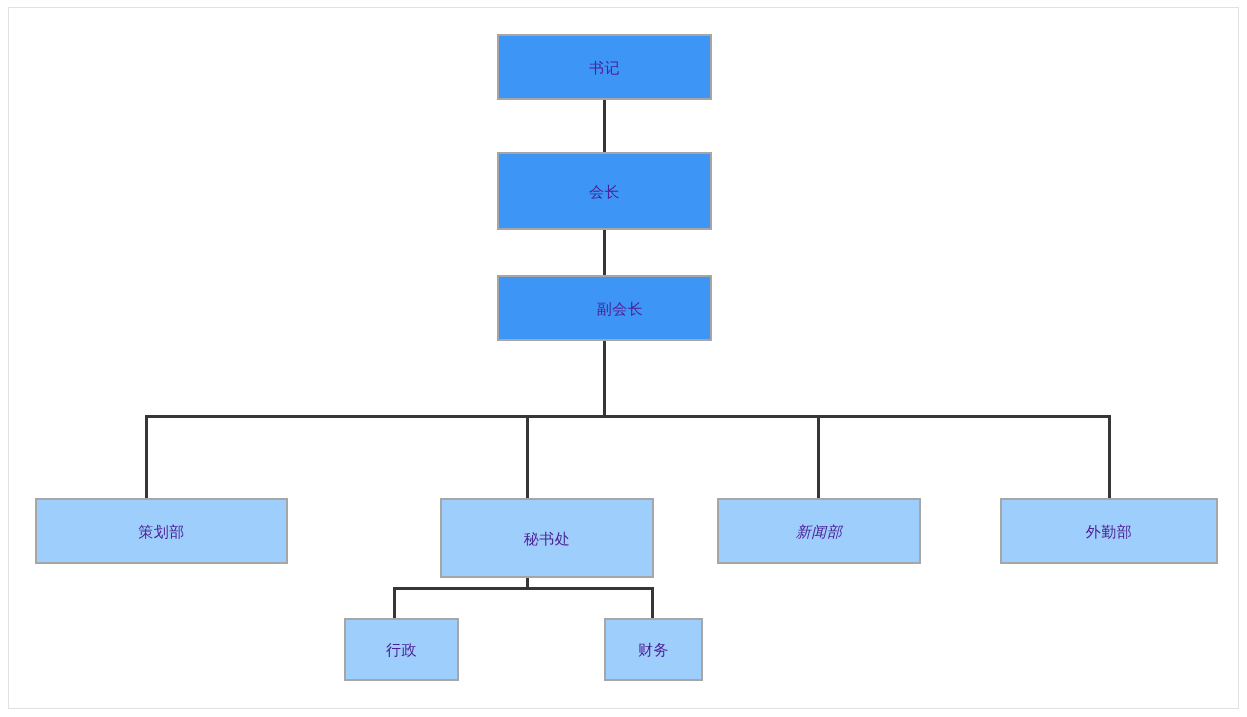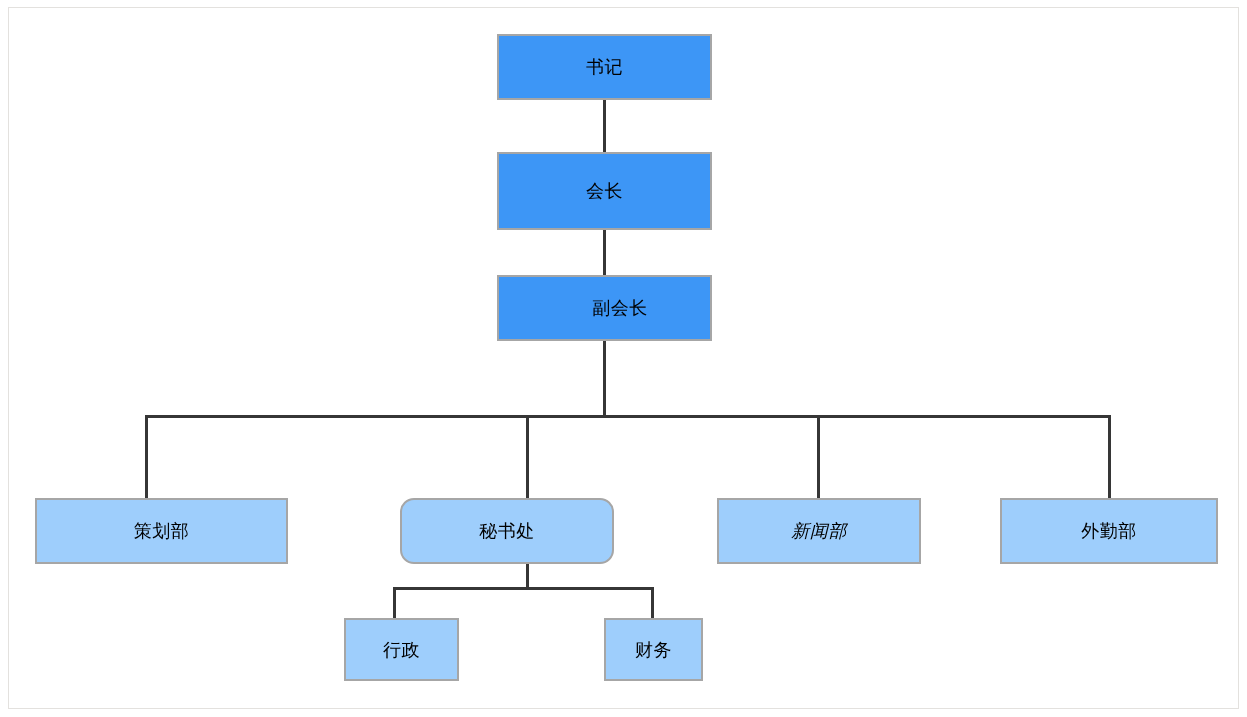--- a/index.html
+++ b/index.html
@@ -27,22 +27,22 @@
     box-sizing: border-box;
     background: #ffffff;
   }
   .node {
     position: absolute;
     box-sizing: border-box;
     border: 2px solid #a6a6a6;
     display: flex;
     align-items: center;
     justify-content: center;
-    color: #000000;
-    font-size: 18px;
+    color: #4c1d95;
+    font-size: 15px;
     line-height: 1;
     letter-spacing: 0.5px;
     white-space: nowrap;
     user-select: none;
   }
   .node.level-exec {
     background: #3d96f6;
   }
   .node.level-dept,
   .node.level-sub {
@@ -88,21 +88,21 @@
   </div>
 
   <div class="node level-exec" style="left:497px; top:275px; width:215px; height:66px;padding-left:31px;">
     <span>副会长</span>
   </div>
 
   <div class="node level-dept" style="left:35px; top:498px; width:253px; height:66px;">
     <span>策划部</span>
   </div>
 
-  <div class="node level-dept" style="left:400px; top:498px; width:214px; height:66px;border-radius:14px;">
+  <div class="node level-dept" style="left:440px; top:498px; width:214px; height:80px;">
     <span>秘书处</span>
   </div>
 
   <div class="node level-dept" style="left:717px; top:498px; width:204px; height:66px;font-style:italic;">
     <span>新闻部</span>
   </div>
 
   <div class="node level-dept" style="left:1000px; top:498px; width:218px; height:66px;">
     <span>外勤部</span>
   </div>

